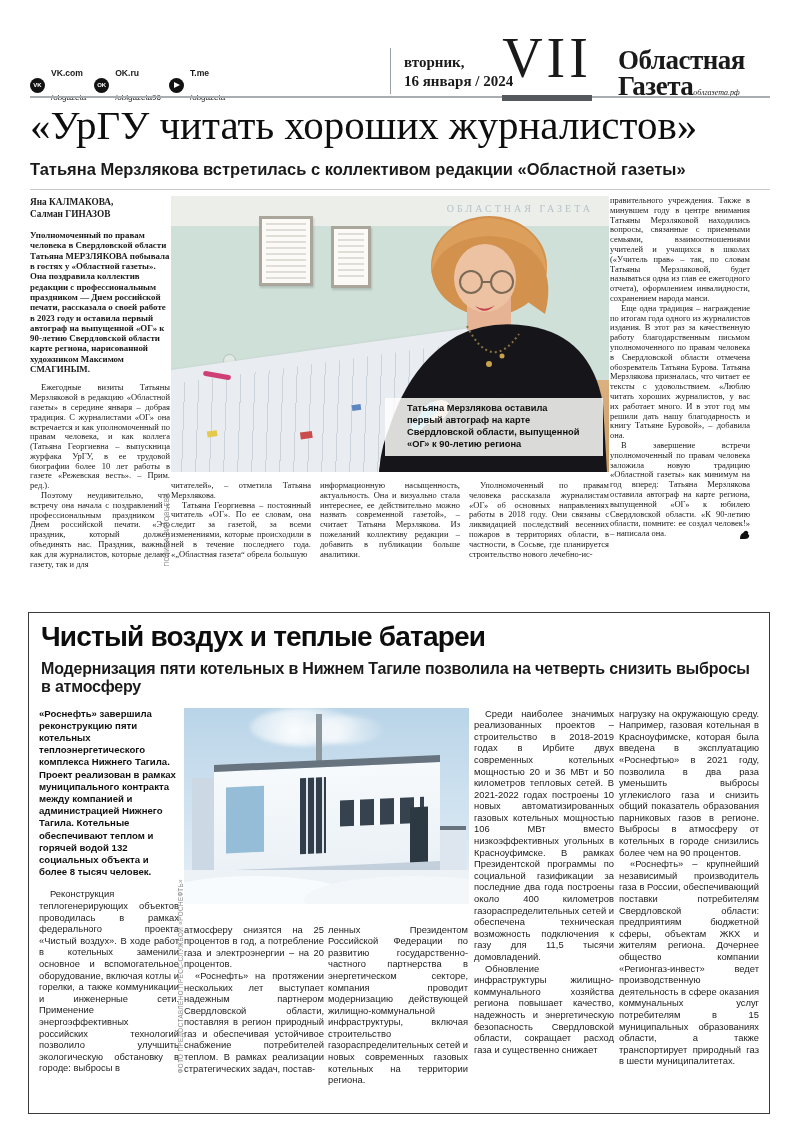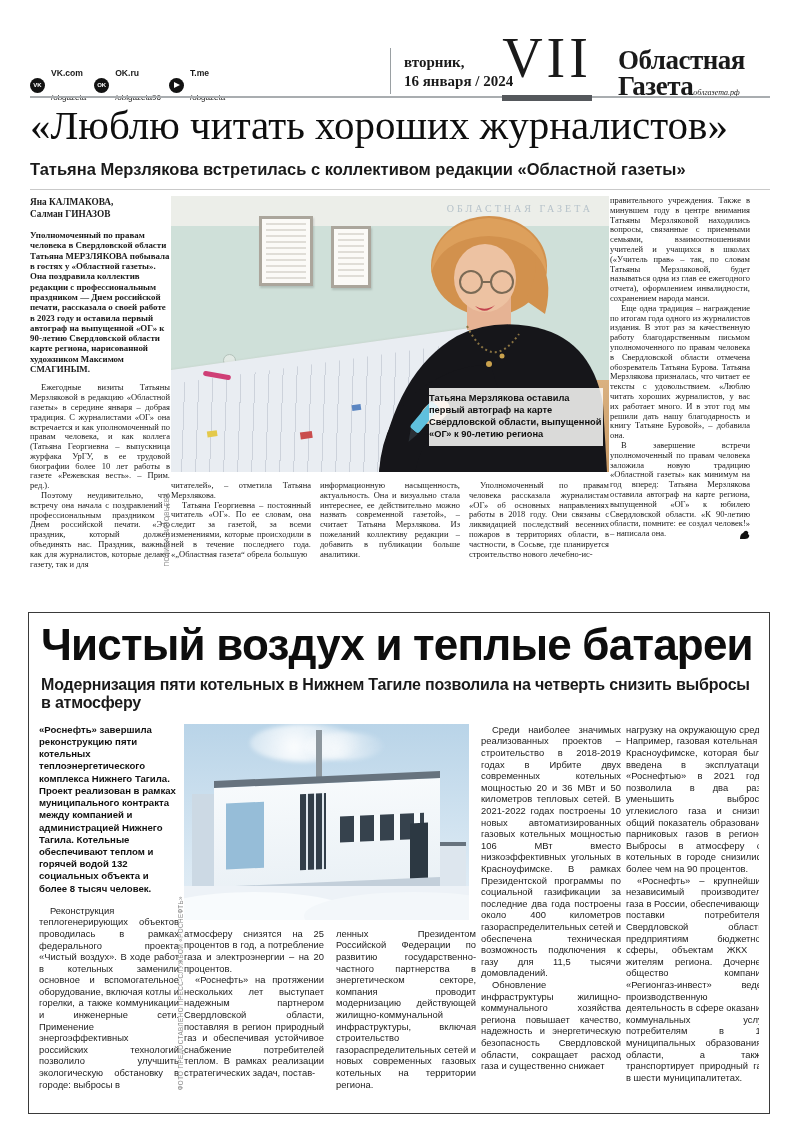--- a/index.html
+++ b/index.html
@@ -67,35 +67,35 @@
              background:#e9edf2;transform:rotate(-8deg);border-radius:3px;
              box-shadow:0 2px 4px rgba(90,70,40,.35);}
   .ph1-paper .m1{position:absolute;left:58px;top:66px;width:10px;height:6px;background:#e4c94b;}
   .ph1-paper .m2{position:absolute;left:150px;top:80px;width:12px;height:7px;background:#c94d4d;}
   .ph1-paper .m3{position:absolute;left:205px;top:60px;width:9px;height:6px;background:#5b86c2;}
   .ph1-paper .lines{position:absolute;inset:14px;background:
       repeating-linear-gradient(100deg,rgba(120,130,150,.25) 0 1px,transparent 1px 14px);}
   .ph1-pink{position:absolute;left:32px;bottom:94px;width:28px;height:5px;border-radius:3px;
             background:#cf3f76;transform:rotate(10deg);}
   .ph1-person{position:absolute;left:168px;top:8px;}
-  .ph1-cap{position:absolute;right:6px;bottom:26px;width:174px;background:rgba(253,253,252,.85);
-           padding:5px 0;font-family:"Liberation Sans",sans-serif;font-size:9.3px;
+  .ph1-cap{position:absolute;right:6px;bottom:16px;width:174px;background:rgba(253,253,252,.85);
+           padding:5px 22px;font-family:"Liberation Sans",sans-serif;font-size:9.3px;
            font-weight:700;line-height:1.28;text-align:left;color:#101010;}
 
   
   .a2-box{position:absolute;left:28px;top:612px;width:742px;height:502px;box-sizing:border-box;
           border:1px solid #3a3a3a;padding:8px 10px;}
-  .a2-headline{font-size:44px;font-weight:700;letter-spacing:-.8px;line-height:1.02;
+  .a2-headline{font-size:28px;font-weight:700;letter-spacing:-.8px;line-height:1.02;
                margin:2px 0 8px 2px;color:#0d0d0d;}
   .a2-subhead{font-size:16px;font-weight:700;letter-spacing:-.2px;margin:0 0 12px 2px;}
   .a2-cols{display:flex;gap:5px;height:402px;overflow:hidden;font-size:9.4px;
            line-height:11.6px;text-align:justify;hyphens:auto;color:#222;}
   .a2-mid{flex:0 0 285px;position:relative;}
   .a2-lede{font-weight:700;font-size:9.6px;line-height:12.2px;margin-bottom:10px;text-align:left;color:#111;}
-  .a2-midcols{display:flex;gap:12px;margin-top:8px;height:198px;overflow:hidden;}
+  .a2-midcols{display:flex;gap:4px;margin-top:20px;height:198px;overflow:hidden;}
   .a2-midcols .col{height:198px;}
 
   
   .ph2{position:relative;width:285px;height:196px;overflow:hidden;
        background:linear-gradient(#b9d4e8,#d9e8f3 70%,#e6eff6);}
   .ph2-smoke{position:absolute;left:66px;top:0px;width:110px;height:38px;border-radius:50%;
        background:radial-gradient(circle at 40% 60%,rgba(255,255,255,.95),rgba(255,255,255,0));
        filter:blur(2px);}
   .ph2-smoke.s2{left:120px;top:8px;width:80px;height:28px;opacity:.8;}
   .ph2-chimney{position:absolute;left:132px;top:6px;width:6px;height:52px;background:#8d979e;}
@@ -152,21 +152,21 @@
     <div>16 января / 2024</div>
   </div>
   <div class="hd-vii">VII</div>
   <div class="hd-mast">
     <div>Областная</div>
     <div><span>Газета</span><span class="hd-site">облгазета.рф</span></div>
   </div>
   <div class="hd-rule"></div>
   <div class="hd-viibar"></div>
 
-  <div class="a1-headline">«Люблю читать хороших журналистов»</div>
+  <div class="a1-headline">«УрГУ читать хороших журналистов»</div>
   <div class="a1-subhead">Татьяна Мерзлякова встретилась с коллективом редакции «Областной газеты»</div>
   <div class="a1-rule"></div>
 
   <div class="a1-cols">
     <div class="col">
       <div class="a1-byline">
         <div>Яна КАЛМАКОВА,</div>
         <div>Салман ГИНАЗОВ</div>
       </div>
       <div class="a1-lede">Уполномоченный по правам человека в Свердловской области Татьяна МЕРЗЛЯКОВА побывала в гостях у «Областной газеты». Она поздравила коллектив редакции с профессиональным праздником — Днем российской печати, рассказала о своей работе в 2023 году и оставила первый автограф на выпущенной «ОГ» к 90-летию Свердловской области карте региона, нарисованной художником Максимом СМАГИНЫМ.</div>

